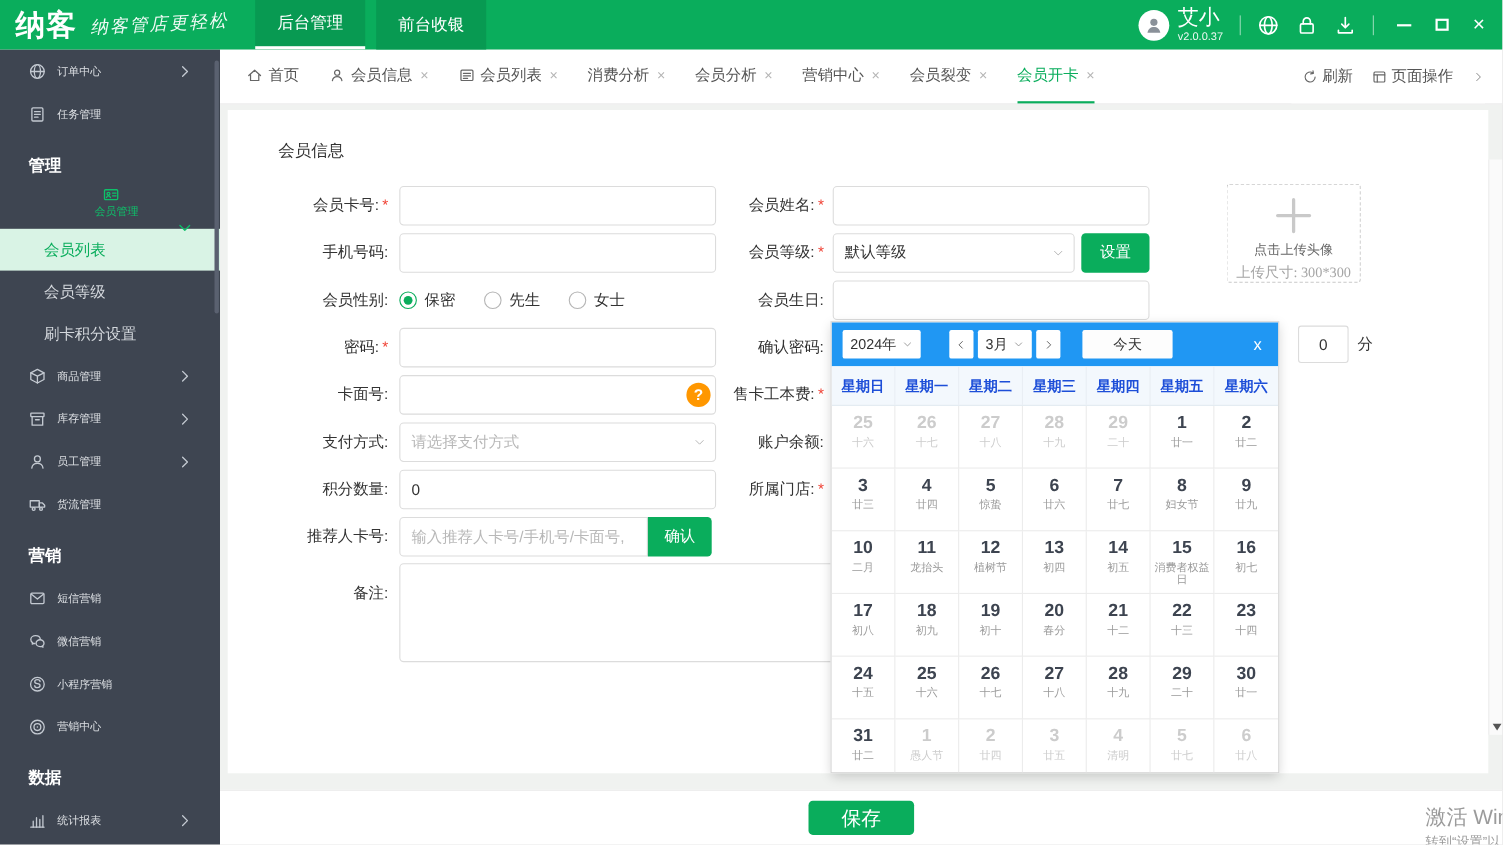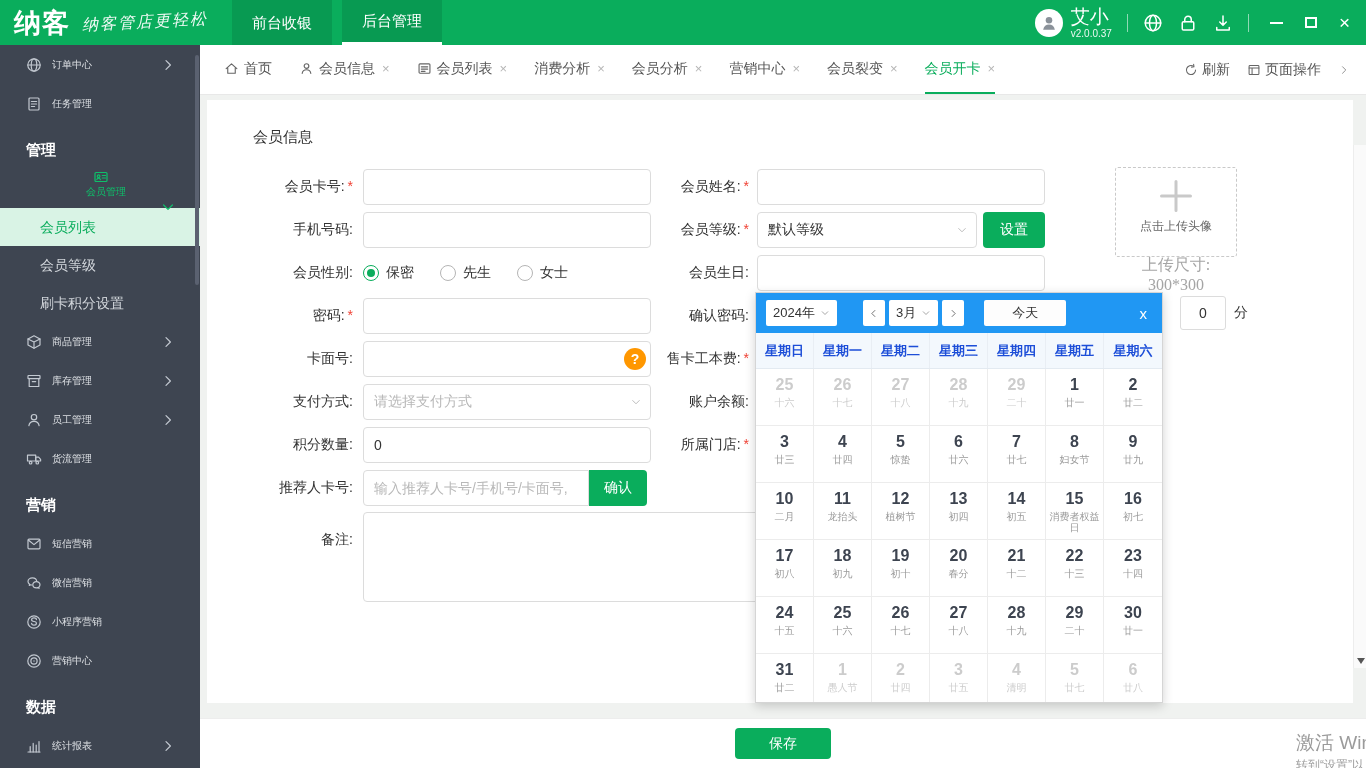--- a/index.html
+++ b/index.html
@@ -82,21 +82,21 @@
   .help-badge { position:absolute; right:5px; top:7px; width:22px; height:22px; border-radius:50%; background:#ff9700; color:#fff; font-weight:bold; font-size:14px; display:flex; align-items:center; justify-content:center; cursor:pointer; }
   .ref-wrap { display:flex; }
   .ref-wrap .finput { width:226px; border-radius:4px 0 0 4px; }
   .confirm-btn { width:58px; height:36px; background:#0aad5c; color:#fff; border:none; border-radius:0 4px 4px 0; font-size:14px; cursor:pointer; font-family:inherit; }
   .remark-area { width:400px; height:90px; border:1px solid #dcdcdc; border-radius:4px; resize:none; margin-top:3px; padding:8px 10px; font-size:14px; font-family:inherit; outline:none; }
 
   .upload-box { position:absolute; left:908px; top:67px; width:122px; height:90px; border:1px dashed #c9c9c9; border-radius:3px; text-align:center; cursor:pointer; background:#fff;font-family:Liberation Serif, serif; }
   .upload-plus { width:40px; height:40px; color:#c9c9c9; margin:8px auto 0; display:block; }
   .upload-plus svg { stroke-width:.8; }
   .upload-t1 { font-size:12px; color:#666; margin-top:-2px; }
-  .upload-t2 { font-size:16px; color:#a5a5a5; margin-top:20px; }
+  .upload-t2 { font-size:13px; color:#a5a5a5; margin-top:3px; }
 
   .extra-wrap { position:absolute; left:973px; top:196px; display:flex; align-items:center; gap:8px; }
   .extra-input { width:46px; height:34px; border:1px solid #dcdcdc; border-radius:3px; text-align:center; font-size:14px; color:#333; outline:none; font-family:inherit; }
   .extra-unit { font-size:14px; color:#333; }
 
   
   .calendar { position:absolute; left:555px; top:197px; width:408px; height:411px; background:#fff; border:1px solid #d5d5d5; box-shadow:0 3px 10px rgba(0,0,0,.18); overflow:hidden; z-index:30; }
   .cal-header { height:40px; background:#2097f3; display:flex; align-items:center; padding:0 10px; gap:4px; }
   .cal-sel { background:#fff; border-radius:2px; height:26px; padding:0 7px; display:flex; align-items:center; gap:5px; font-size:13px; color:#333; cursor:pointer; white-space:nowrap; }
   .cal-sel .icon { width:10px; height:10px; color:#888; }
@@ -110,43 +110,43 @@
   .cal-wd:last-child { border-right:none; }
   .cal-grid { display:grid; grid-template-columns:repeat(7,58px); }
   .cal-cell { height:57px; border-right:1px solid #ececec; border-bottom:1px solid #ececec; text-align:center; cursor:pointer; overflow:hidden; padding-top:6px; }
   .cal-cell:nth-child(7n) { border-right:none; }
   .cal-d { font-size:16px; font-weight:bold; color:#3d4450; line-height:20px; }
   .cal-l { font-size:10px; color:#9a9a9a; line-height:11px; margin-top:2px; padding:0 2px; }
   .cal-cell.muted .cal-d, .cal-cell.muted .cal-l { color:#ccc; }
 
   
   .footer { position:absolute; bottom:0; left:0; right:0; height:50px; background:#fff; border-top:1px solid #ededed; z-index:35; }
-  .save-btn { position:absolute; left:50%; transform:translateX(-50%); top:9px; width:96px; height:31px; background:#0aad5c; color:#fff; border:none; border-radius:4px; font-size:14px; cursor:pointer; font-family:inherit; }
+  .save-btn { position:absolute; left:50%; transform:translateX(-50%); top:9px; width:96px; height:31px; background:#0aad5c; color:#fff; border:none; border-radius:4px; font-size:18px; cursor:pointer; font-family:inherit; }
   .wm { position:absolute; right:-6px; top:11px; color:#9b9b9b; white-space:nowrap; text-align:left; }
   .wm-1 { font-size:19px; }
   .wm-2 { font-size:12px; margin-top:1px; }
 
   
   .v-scroll { position:absolute; right:0; top:50px; bottom:50px; width:13px; background:#fafafa; border-left:1px solid #ededed; z-index:40; }
   .v-down { position:absolute; bottom:4px; left:3px; width:0; height:0; border-left:4px solid transparent; border-right:4px solid transparent; border-top:6px solid #555; cursor:pointer; }
 
   .icon { display:inline-flex; }
   .icon svg { width:100%; height:100%; fill:none; stroke:currentColor; stroke-width:1.2; stroke-linecap:round; stroke-linejoin:round; }
 </style>
 </head>
 <body>
 
 <div class="app">
 
   <header class="topbar">
     <div class="logo">纳客</div>
     <div class="tagline">纳客管店更轻松</div>
     <nav class="topnav" id="topnav">
+        <div class="topnav-btn active">后台管理</div>
         <div class="topnav-btn">前台收银</div>
-        <div class="topnav-btn active">后台管理</div>
       </nav>
     <div class="top-right">
       <div class="avatar">
           <span class="icon">
             <svg viewBox="0 0 16 16">
               <circle cx="8" cy="5.6" r="2.9"></circle>
               <path d="M2.8 14c.5-3 2.6-4.6 5.2-4.6s4.7 1.6 5.2 4.6z"></path>
             </svg>
           </span>
         </div>

